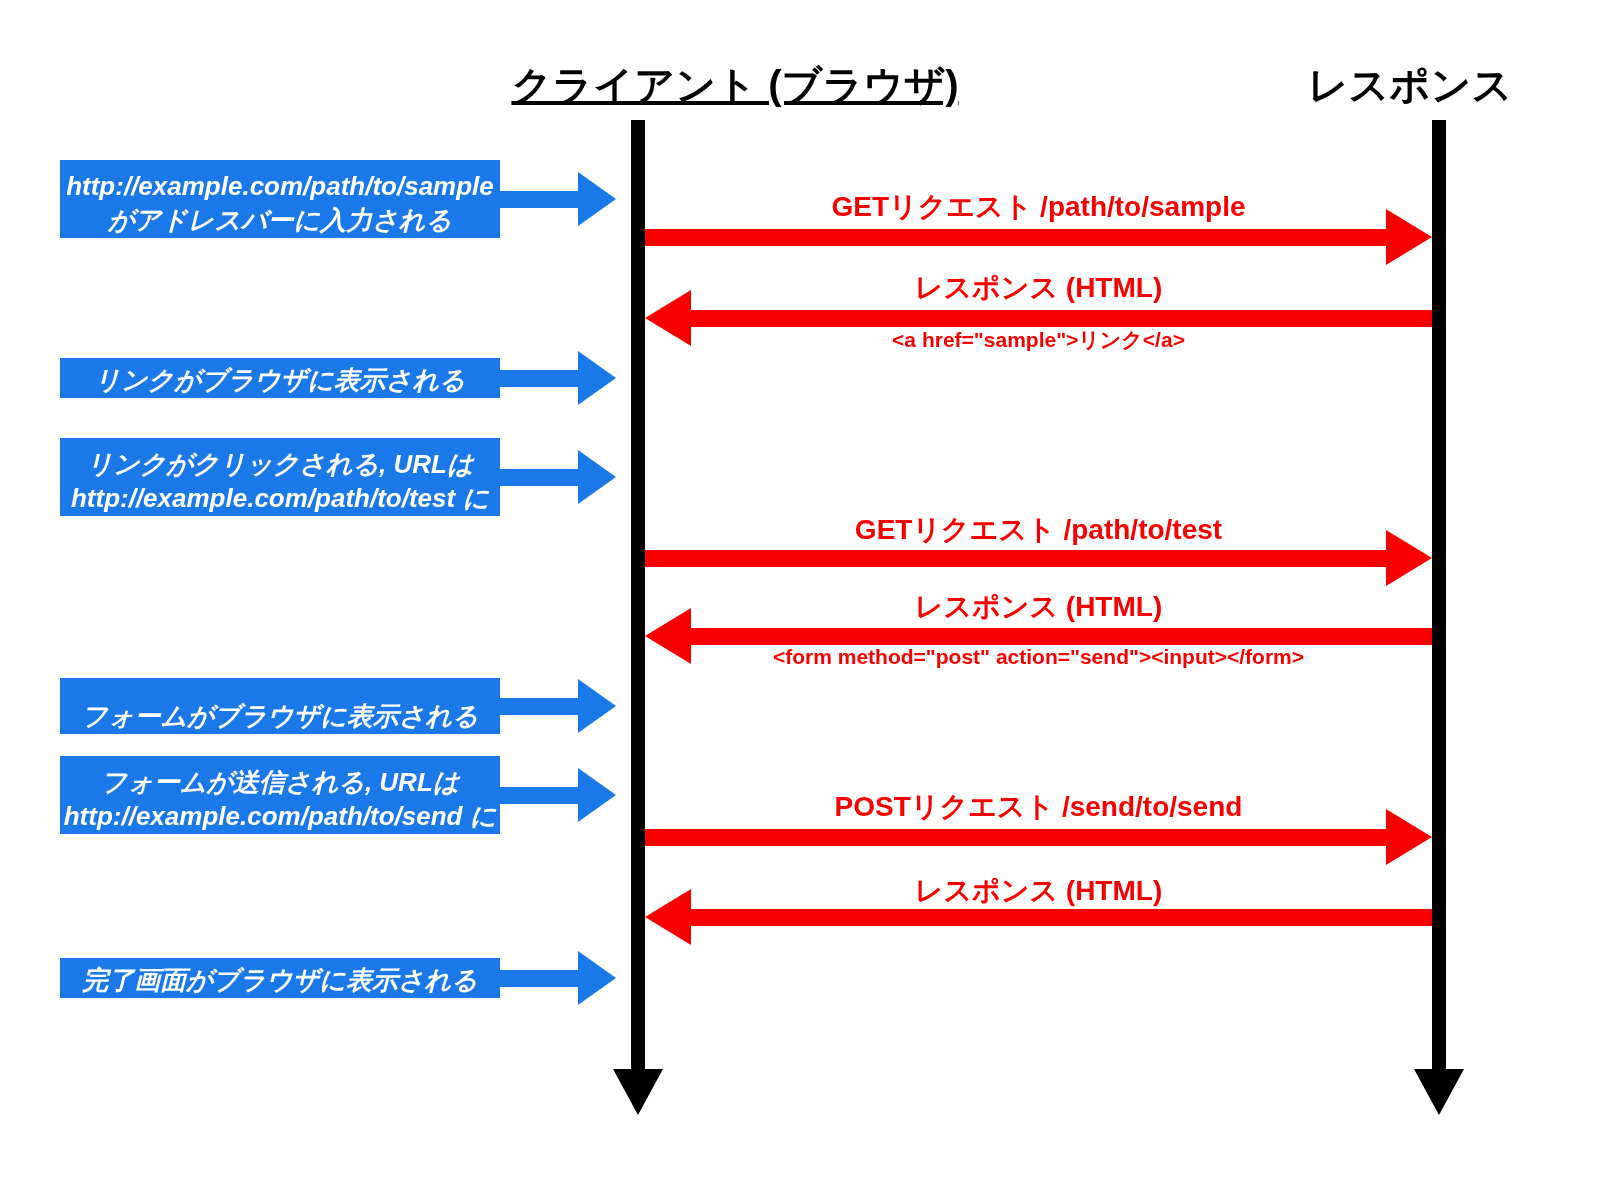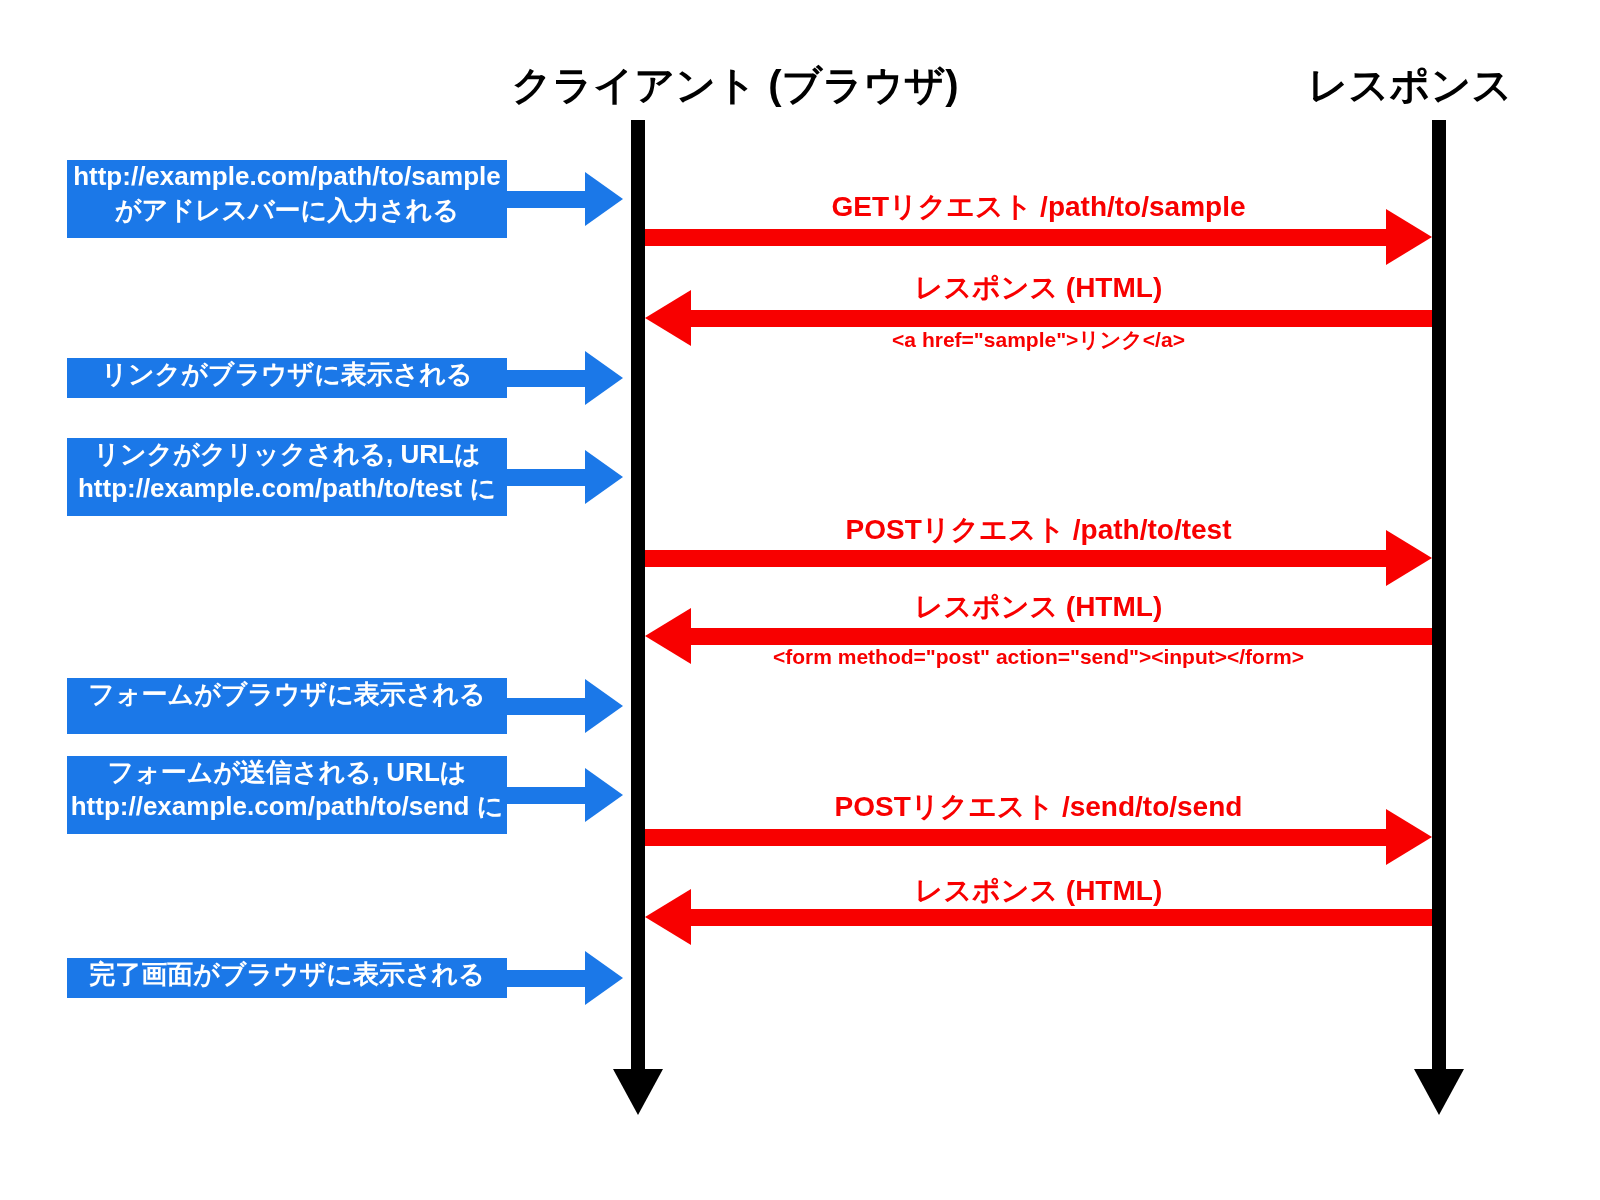--- a/index.html
+++ b/index.html
@@ -19,21 +19,21 @@
   
   .actor-title {
     position: absolute;
     top: 58px;
     transform: translateX(-50%);
     font-size: 40px;
     font-weight: bold;
     color: #000;
     white-space: nowrap;
   }
-  .actor-title.client { left: 735px; }
+  .actor-title.client { left: 735px; text-decoration: underline; }
   .actor-title.server { left: 1410px; }
 
   
   .lifeline {
     position: absolute;
     top: 120px;
     width: 14px;
     height: 950px;
     background: #000;
   }
@@ -46,26 +46,27 @@
     transform: translateX(-50%);
     width: 0; height: 0;
     border-left: 25px solid transparent;
     border-right: 25px solid transparent;
     border-top: 46px solid #000;
   }
 
   
   .note {
     position: absolute;
-    left: 67px;
+    left: 60px;
     width: 440px;
     background: var(--blue);
     display: flex;
-    align-items: flex-start;
+    align-items: flex-end;
     justify-content: center;
+    font-style: italic;
   }
   .note-text {
     color: #fff;
     font-weight: bold;
     font-size: 26px;
     line-height: 1.3;
     text-align: center;
     white-space: pre-line;
   }
   .note-arrow {
@@ -207,21 +208,21 @@
       <div class="head"></div>
   </div>
 
   <div class="msg-label" style="top:273px">レスポンス (HTML)</div>
   <div class="msg-arrow left" style="top:290px">
     <div class="shaft"></div>
       <div class="head"></div>
   </div>
   <div class="msg-code" style="top:328px">&lt;a href="sample"&gt;リンク&lt;/a&gt;</div>
 
-  <div class="msg-label" style="top:515px">POSTリクエスト /path/to/test</div>
+  <div class="msg-label" style="top:515px">GETリクエスト /path/to/test</div>
   <div class="msg-arrow right" style="top:530px">
     <div class="shaft"></div>
       <div class="head"></div>
   </div>
 
   <div class="msg-label" style="top:592px">レスポンス (HTML)</div>
   <div class="msg-arrow left" style="top:608px">
     <div class="shaft"></div>
       <div class="head"></div>
   </div>

